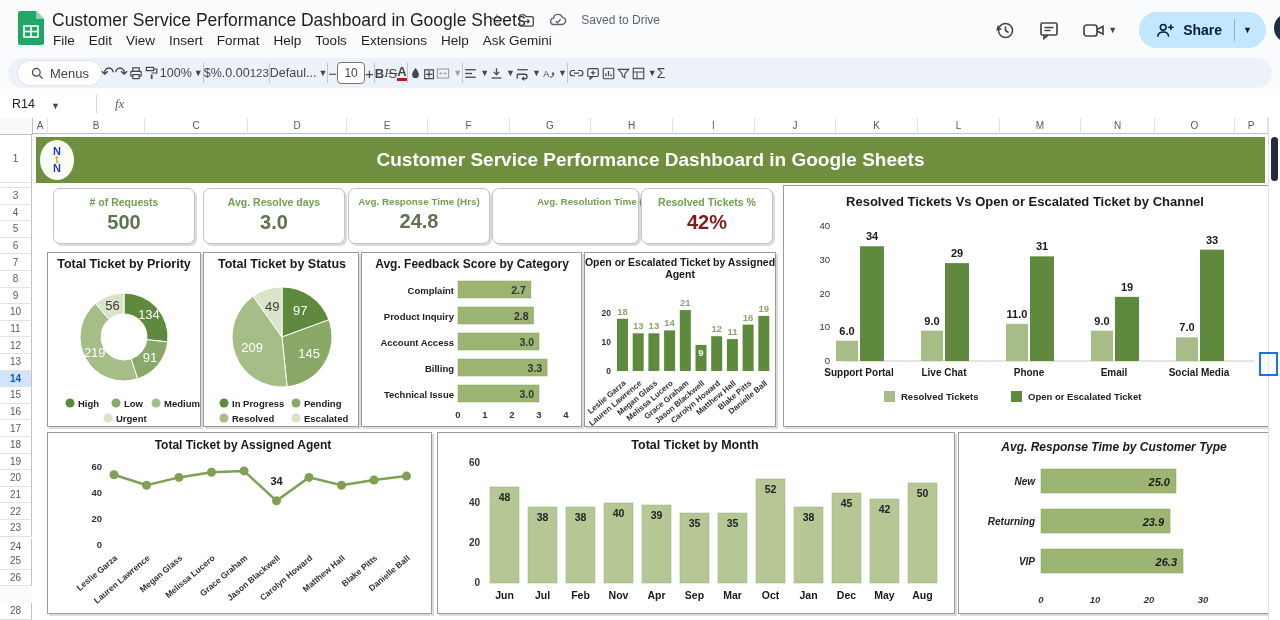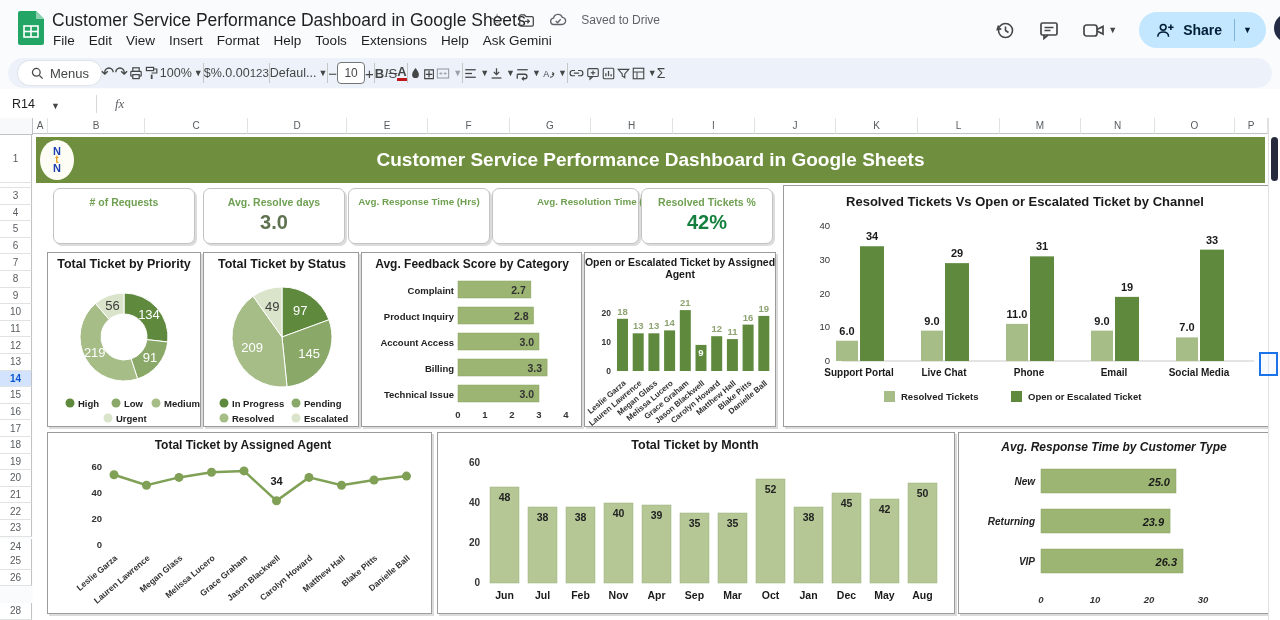--- a/index.html
+++ b/index.html
@@ -62,21 +62,21 @@
   #banner-title{position:absolute;left:0;top:0;width:100%;height:46px;line-height:46px;text-align:center;
                 color:#fff;font-weight:bold;font-size:19px;}
   #banner-logo{position:absolute;left:4px;top:3px;width:34px;height:40px;background:#fdfdf6;border-radius:50%;
                display:flex;flex-direction:column;align-items:center;justify-content:center;line-height:0.8;}
   #banner-logo .ln{color:#1c3fae;font-weight:bold;font-size:11px;}
   #banner-logo .lt{color:#e8a020;font-weight:bold;font-size:10px;}
   .kpi{position:absolute;top:53px;height:54px;background:#fff;border:1px solid #c3c3c3;border-radius:7px;
        box-shadow:2px 2px 0 #dcdcdc;text-align:center;}
   .kpi .kl{margin-top:7px;font-size:10.5px;font-weight:bold;color:#6fa052;white-space:nowrap;}
   .kpi .kv{margin-top:3px;font-size:20px;font-weight:bold;color:#5f7351;}
-  .kpi.hl .kv{color:#15803d;}
+  .kpi.hl .kv{color:#7f1d1d;}
   .panel{position:absolute;background:#fff;border:1px solid #9b9b9b;box-shadow:2px 2px 0 #dcdcdc;}
   .panel svg{position:absolute;left:0;top:0;}
 </style>
 </head>
 <body>
 
 <div id="app">
 
   <div id="topbar">
     <svg id="sheets-logo" viewBox="0 0 26 34">
@@ -328,27 +328,29 @@
       <div id="banner-logo">
         <span class="ln">N</span>
         <span class="lt">t</span>
         <span class="ln">N</span>
       </div>
       <div id="banner-title">Customer Service Performance Dashboard in Google Sheets</div>
     </div>
     <div id="kpi-row">
         <div class="kpi" style="left: 20px; width: 140px;">
           <div class="kl"># of Requests</div>
+          <div class="kv">500</div>
         </div>
         <div class="kpi" style="left: 170px; width: 140px;">
           <div class="kl">Avg. Resolve days</div>
           <div class="kv">3.0</div>
         </div>
         <div class="kpi" style="left: 315px; width: 140px;">
           <div class="kl" style="font-size: 9.8px;">Avg. Response Time (Hrs)</div>
+          <div class="kv">24.8</div>
         </div>
         <div class="kpi" style="left: 459px; width: 145px;">
           <div class="kl" style="font-size: 9.8px; padding-left: 44px;">Avg. Resolution Time (Hrs)</div>
         </div>
         <div class="kpi hl" style="left: 608px; width: 130px;">
           <div class="kl">Resolved Tickets %</div>
           <div class="kv">42%</div>
         </div>
       </div>
     <div class="panel" id="p-priority" style="left:14px; top:117px; width:152px; height:173px;">

